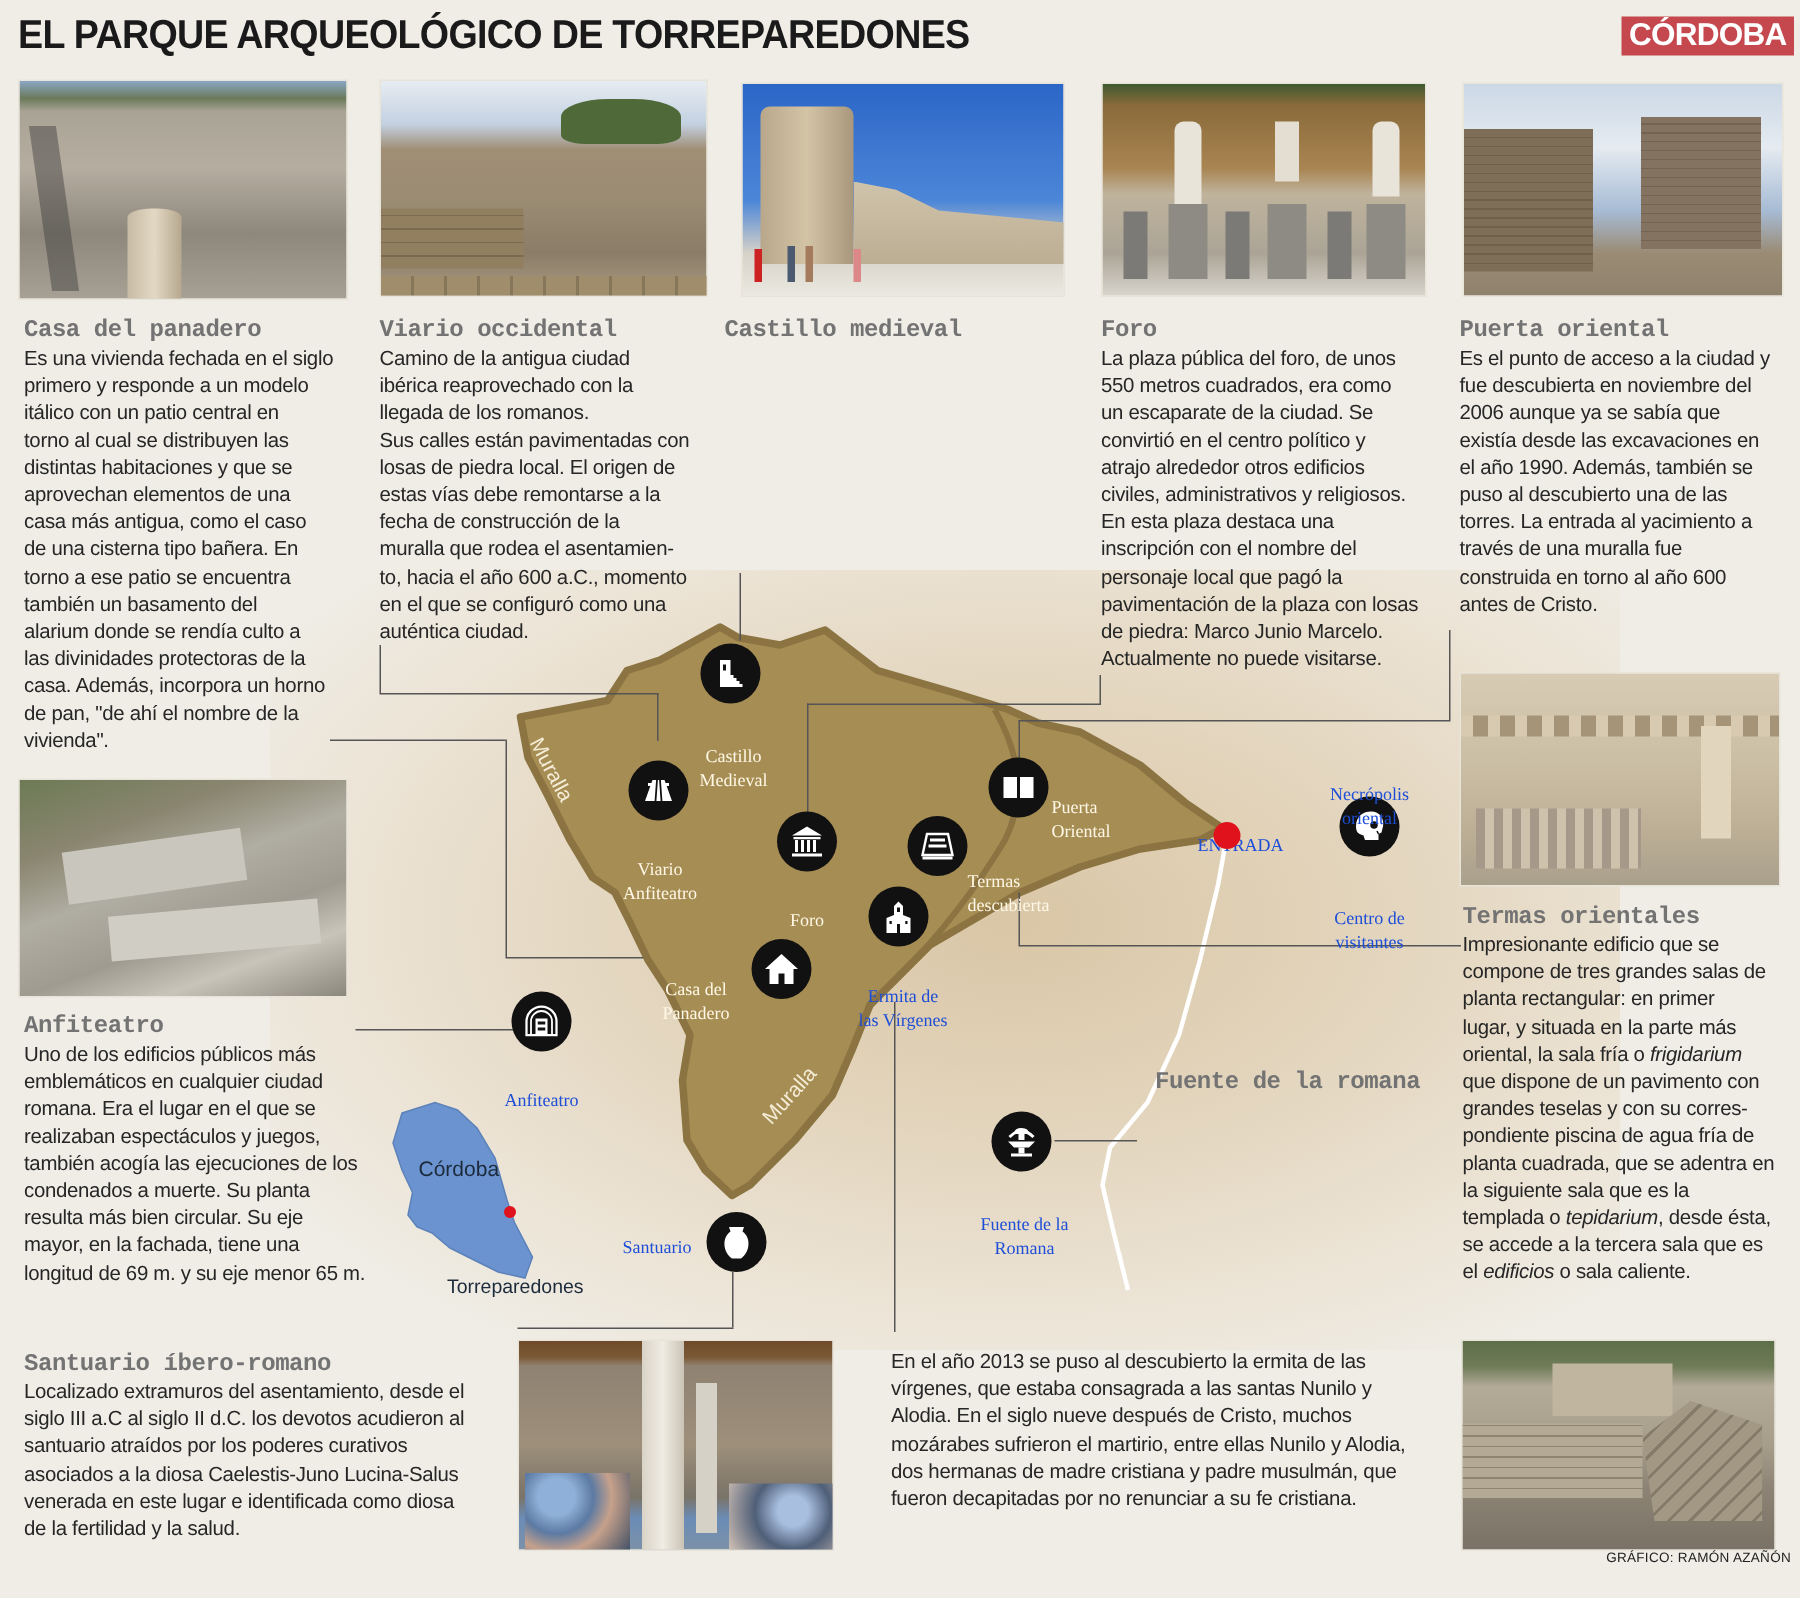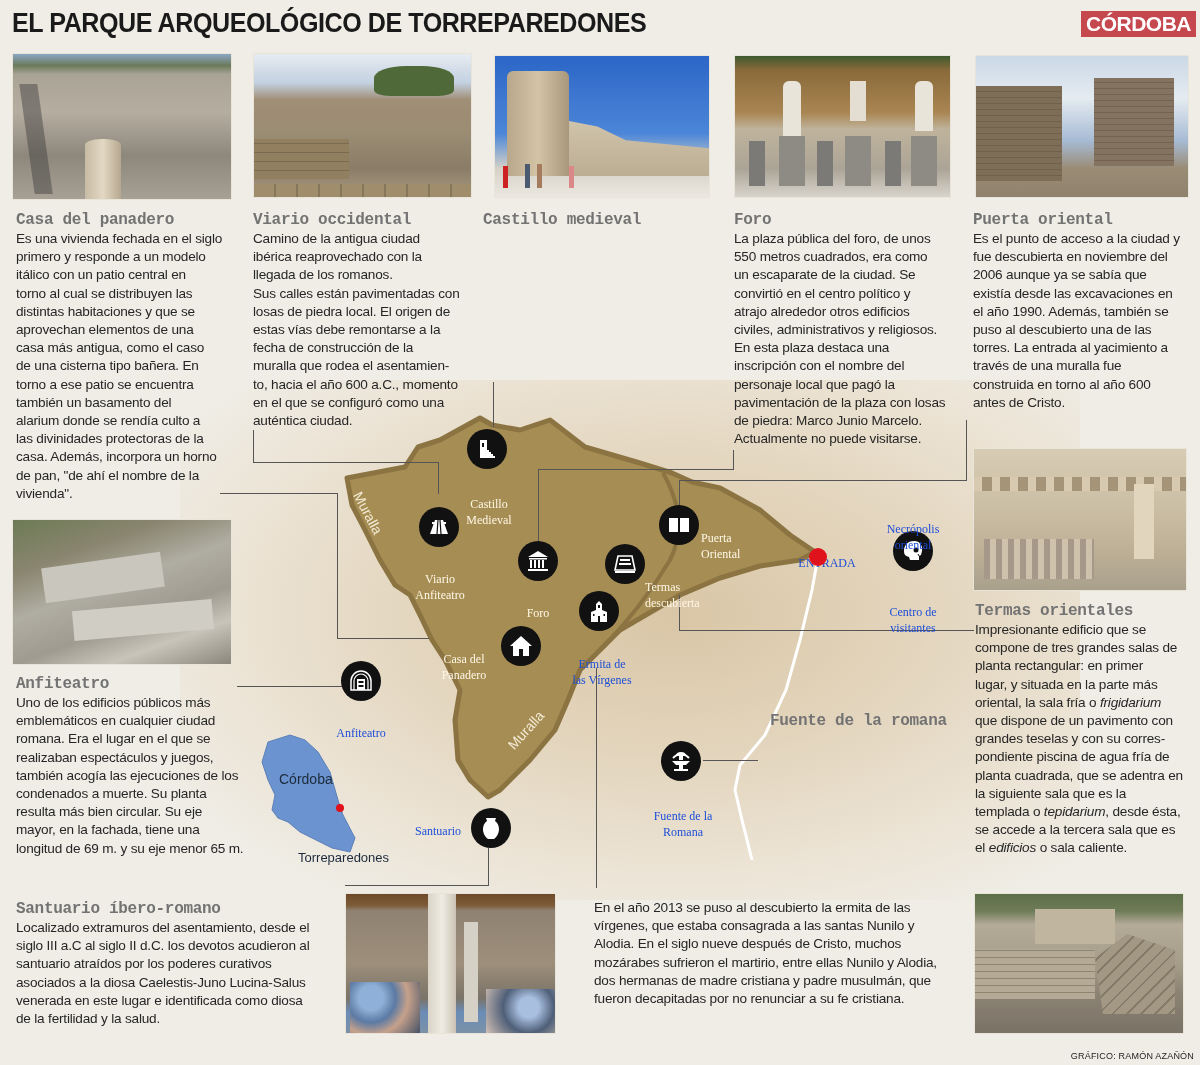--- a/index.html
+++ b/index.html
@@ -51,21 +51,21 @@
   .lbl {
     position: absolute; z-index: 4; font-size: 12px; line-height: 16px;
     text-align: center; font-family: Liberation Serif, serif; margin-top: 23px;
   }
   .lbl.w { color: #fff8e6; }
   .lbl.d { color: #1d4ed8; }
   .muralla {
     position: absolute; color: #f4ecd6; font-size: 14px; z-index: 4;
   }
   .credit {
-    position: absolute; right: 6px; bottom: 4px; font-size: 9px; color: #222;
+    position: absolute; right: 6px; bottom: 22px; font-size: 9px; color: #222;
     letter-spacing: 0.2px; z-index: 3;
   }
   .mini-label { position: absolute; z-index: 4; color: #1c2a3c; }
 </style>
 </head>
 <body>
 
 <div class="bg-glow"></div>
 
 <h1 class="title">EL PARQUE ARQUEOLÓGICO DE TORREPAREDONES</h1>

